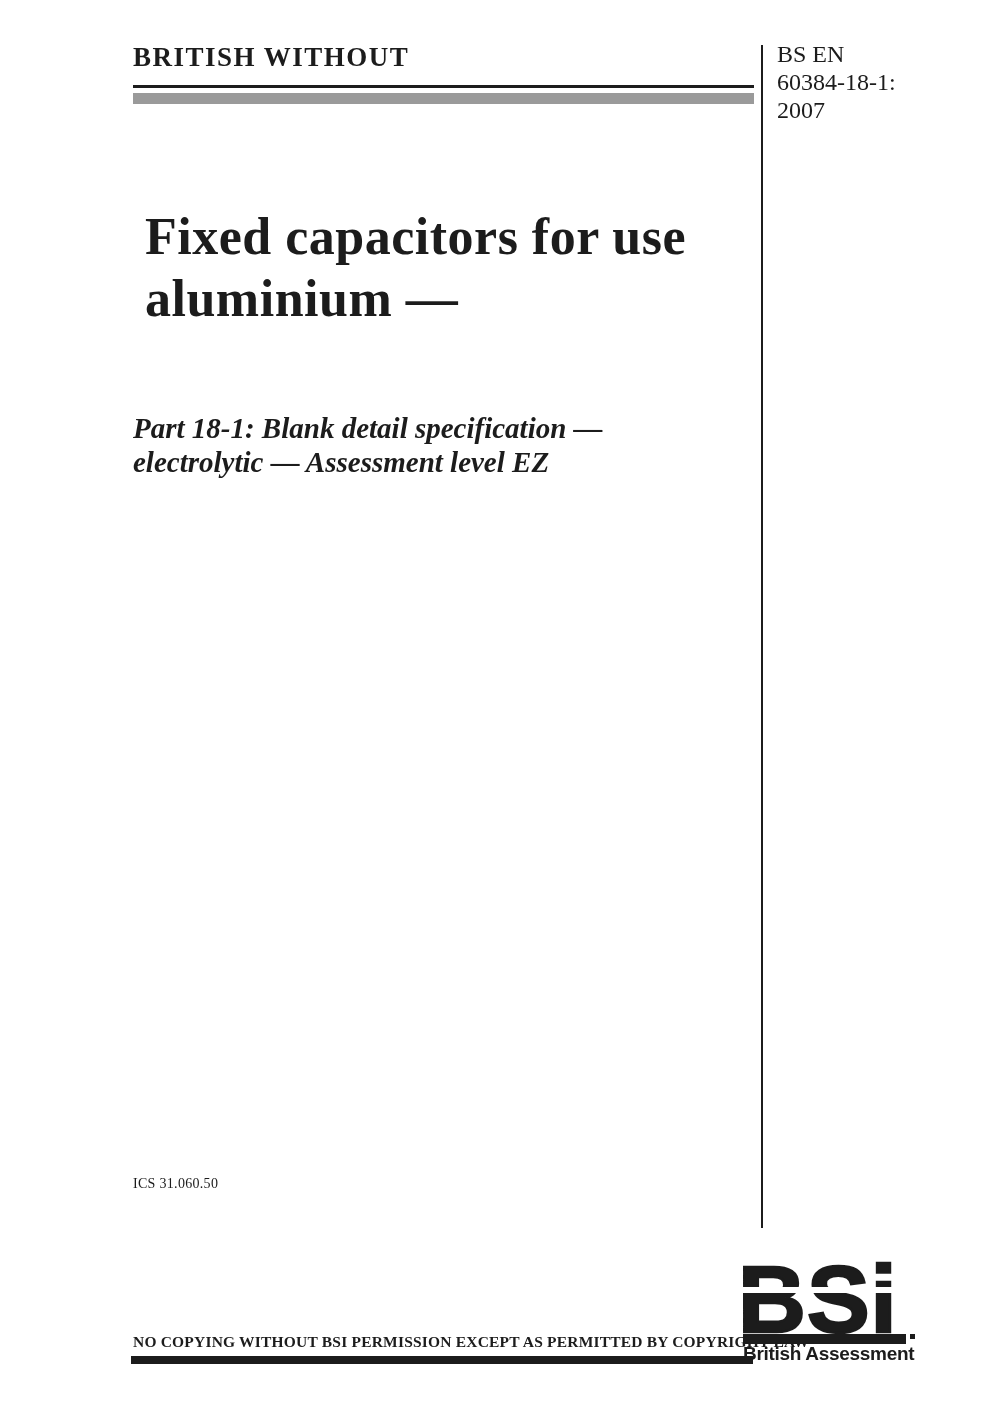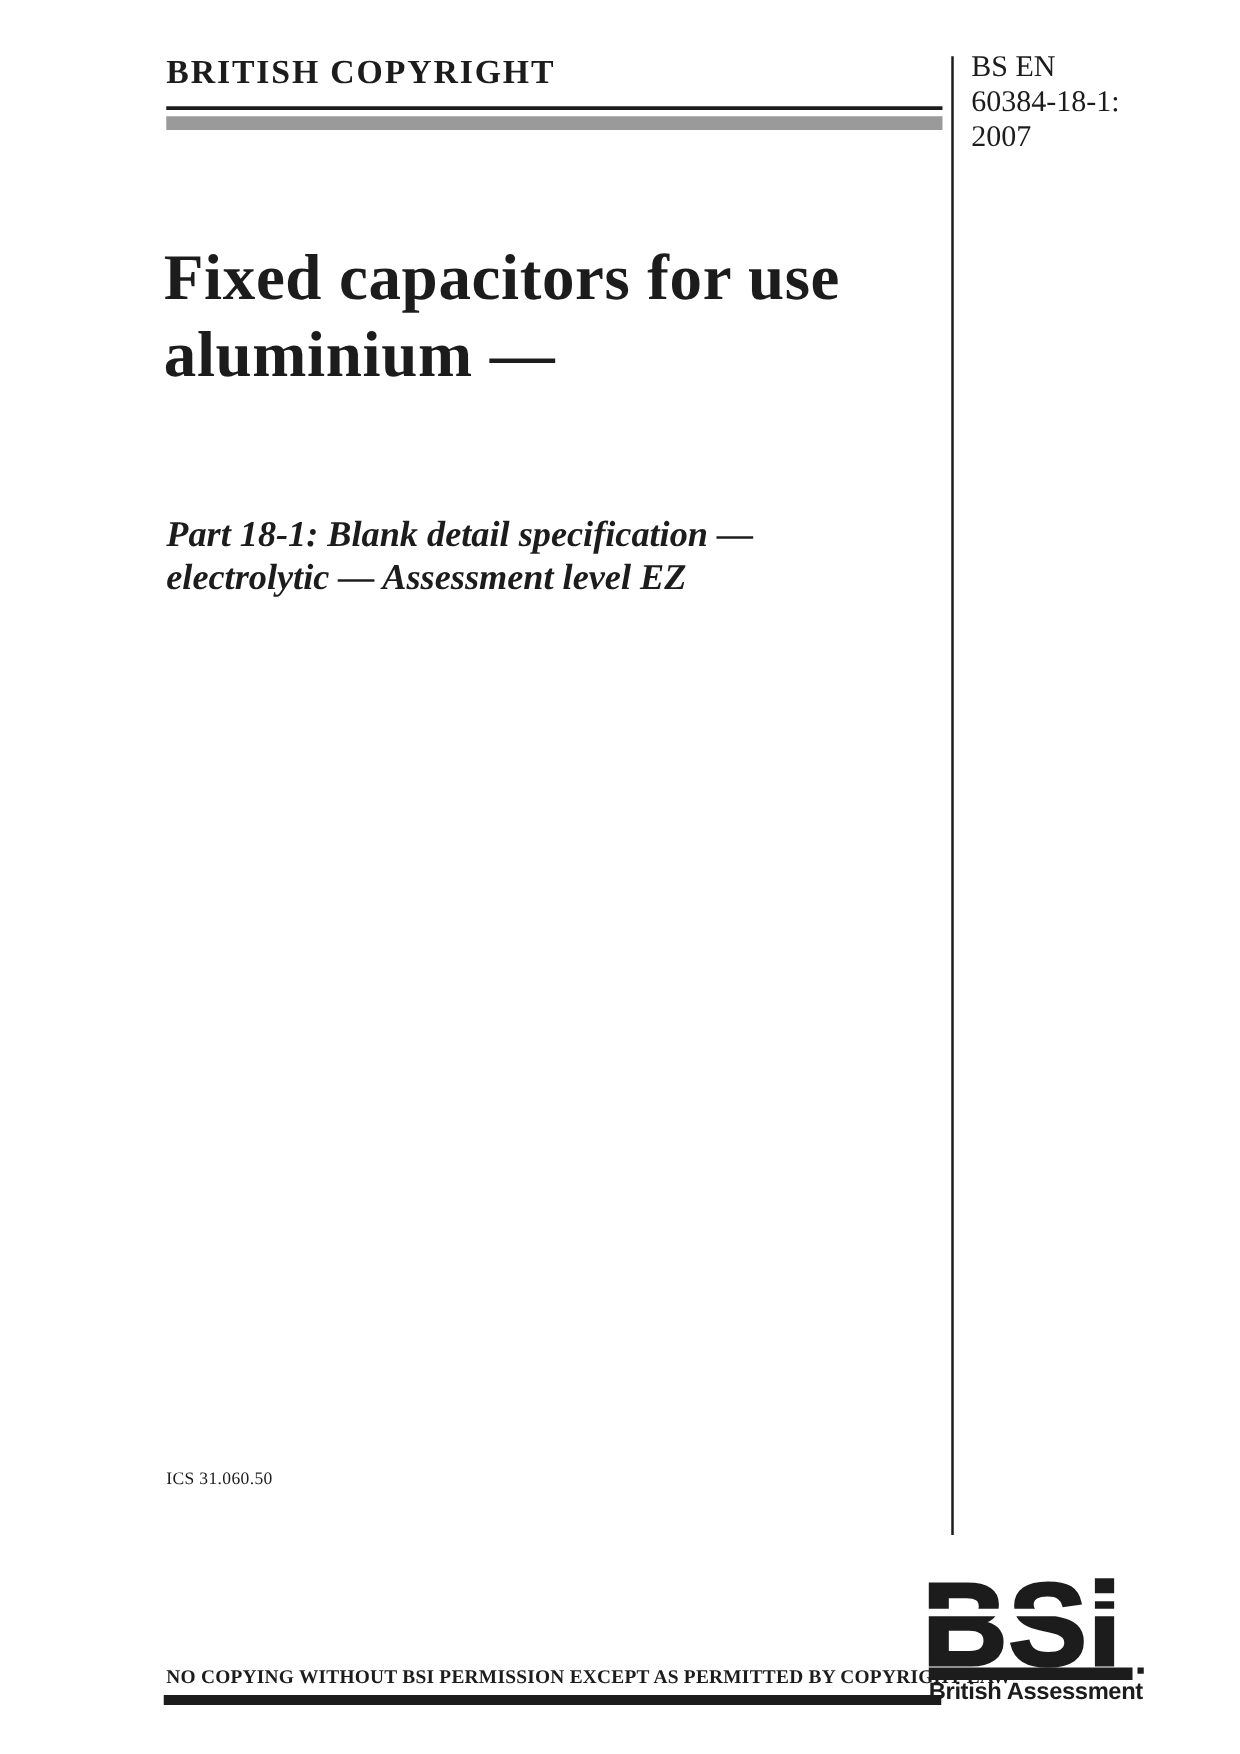--- a/index.html
+++ b/index.html
@@ -47,21 +47,21 @@
     font-size: 24px;
     font-weight: normal;
     line-height: 28px;
     white-space: nowrap;
   }
 
   
   .doc-title {
     position: absolute;
     left: 131px; top: 192px;
-    margin: 0;
+    margin: 14px;
     font-size: 52px;
     font-weight: bold;
     line-height: 62px;
     letter-spacing: 0.5px;
     white-space: nowrap;
   }
   .doc-subtitle {
     position: absolute;
     left: 133px; top: 411px;
     font-size: 29px;
@@ -147,21 +147,21 @@
     letter-spacing: -0.3px;
     color: var(--ink, #1c1c1c);
     white-space: nowrap;
   }
 </style>
 </head>
 <body>
 
 <div class="page">
 
-  <div class="masthead-label">BRITISH COPYRIGHT</div>
+  <div class="masthead-label">BRITISH WITHOUT</div>
   <div class="rule-black"></div>
   <div class="rule-gray"></div>
   <div class="vline"></div>
 
   <div class="std-ref">
     <div>BS EN</div>
     <div>60384-18-1:</div>
     <div>2007</div>
   </div>
 

